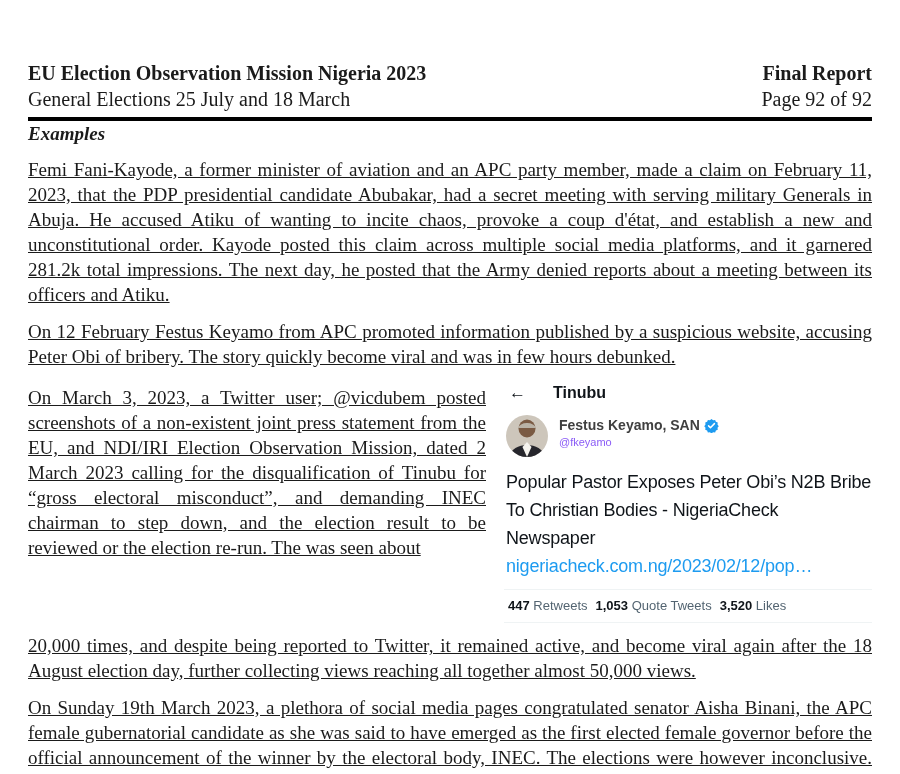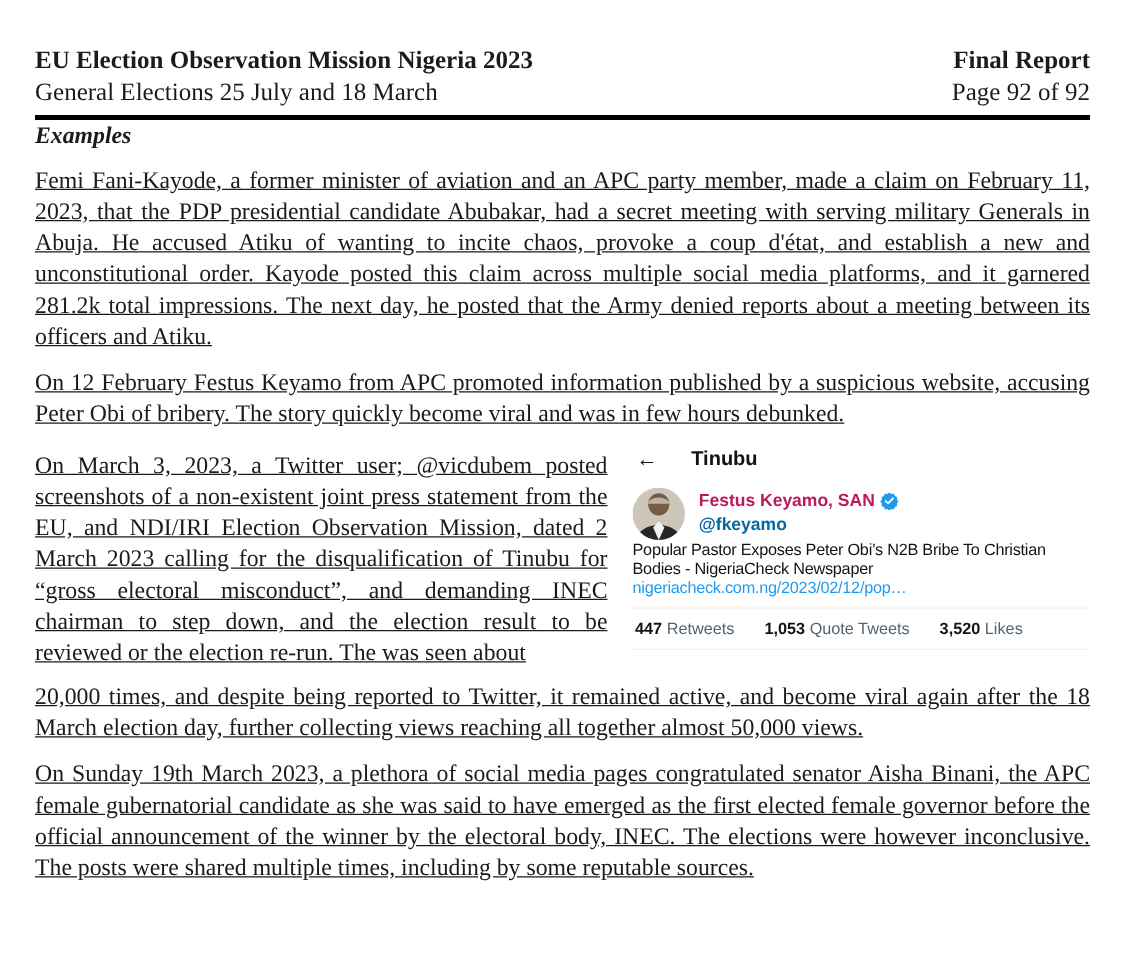--- a/index.html
+++ b/index.html
@@ -1,18 +1,18 @@
 <!DOCTYPE html>
 <html><head>
 <meta charset="utf-8">
 <style>
   html,body { margin:0; padding:0; background:#ffffff; }
   .page {
     position:relative; width:900px; height:774px; box-sizing:border-box;
-    padding:35px 28px 0 28px; background:#ffffff;
+    padding:60px 28px 0 28px; background:#ffffff;
     font-family:"Liberation Serif", serif; color:#1b1b1b;
     overflow:hidden;
   }
   
   .rpt-header { border-bottom:4px solid #000; padding-bottom:5px; }
   .hrow { display:flex; justify-content:space-between; align-items:baseline;
           font-size:20px; line-height:26px; }
   .hrow.bold { font-weight:bold; }
   
   .sec-heading { font-size:19px; font-weight:bold; font-style:italic; margin-top:2px; }
@@ -26,29 +26,29 @@
     font-family:"Liberation Sans","DejaVu Sans",sans-serif; color:#0f1419;
   }
   .tw-head { display:flex; align-items:center; gap:27px; padding-left:5px; }
   .tw-back { font-size:17px; color:#0f1419; cursor:pointer; }
   .tw-title { font-size:16px; font-weight:bold; }
   .tw-user { display:flex; gap:11px; margin-top:12px; padding-left:2px; }
   .avatar { width:42px; height:42px; border-radius:50%; overflow:hidden; flex:none;
             display:block; }
   .tw-id { padding-top:2px; }
   .tw-name-row { display:flex; align-items:center; gap:4px;
-                 font-size:14px; font-weight:bold; color:#be185d; }
-  .tw-handle { font-size:14px; color:#0369a1; margin-top:3px;font-weight:bold; }
-  .tw-text { font-size:13px; letter-spacing:-0.2px;
-             line-height:15px; color:#0f1419; padding-left:2px; }
+                 font-size:14px; font-weight:bold; color:#404040; }
+  .tw-handle { font-size:11px; color:#8b5cf6; margin-top:3px; }
+  .tw-text { margin-top:11px; font-size:18px; letter-spacing:-0.2px;
+             line-height:28px; color:#0f1419; padding-left:2px; }
   .tw-link { color:#1d9bf0; cursor:pointer; }
   .tw-meta { margin-top:8px; font-size:13px; color:#536471; padding-left:2px; }
   .tw-meta b { color:#0f1419; }
   .tw-divider { border-top:1px solid #eff3f4; margin-top:9px; }
-  .tw-stats { display:flex; gap:24px; font-size:13px; color:#536471;
+  .tw-stats { display:flex; gap:8px; font-size:13px; color:#536471;
               padding:8px 0 0 4px; }
   .tw-stats .stat { cursor:pointer; }
   .tw-stats b { color:#0f1419; font-weight:700; }
   .badge-icon { width:15px; height:15px; flex:none; }
 </style>
 </head>
 <body>
 
 <div class="page">
 
@@ -116,17 +116,17 @@
           <span>Quote Tweets</span></span>
         <span class="stat"><b>3,520</b>
           <span>Likes</span></span>
       </div>
 
       <div class="tw-divider"></div>
 
     </div>
   </div>
 
-  <p class="body-par" style="margin-top:10px;">20,000 times, and despite being reported to Twitter, it remained active, and become viral again after the 18 March election day, further collecting views reaching all together almost 50,000 views.</p>
+  <p class="body-par" style="margin-top:10px;">20,000 times, and despite being reported to Twitter, it remained active, and become viral again after the 18 August election day, further collecting views reaching all together almost 50,000 views.</p>
 
   <p class="body-par">On Sunday 19th March 2023, a plethora of social media pages congratulated senator Aisha Binani, the APC female gubernatorial candidate as she was said to have emerged as the first elected female governor before the official announcement of the winner by the electoral body, INEC. The elections were however inconclusive.  The posts were shared multiple times, including by some reputable sources.</p>
 
 </div>
 
 </body></html>

